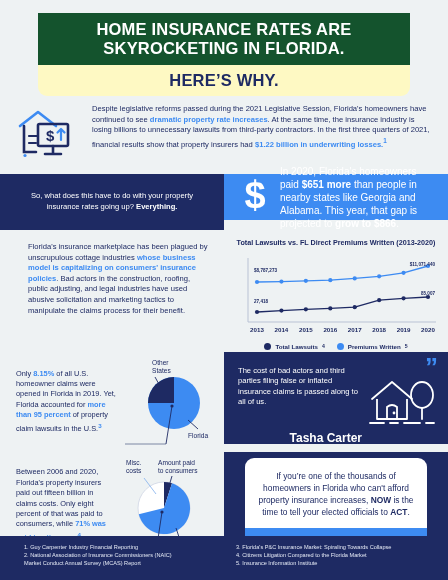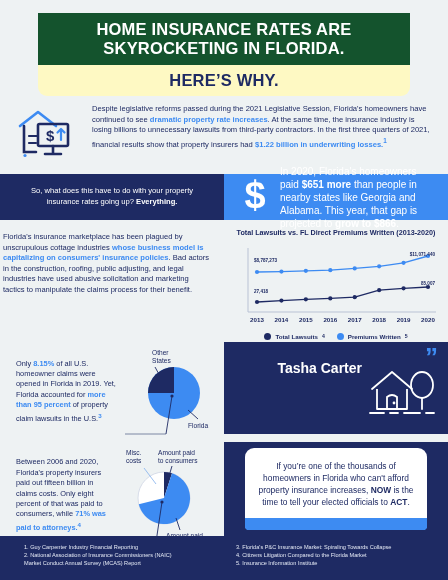--- a/index.html
+++ b/index.html
@@ -47,35 +47,35 @@
   
   .band{display:flex;width:448px;}
   .navy{background:#1e2a63;}
   .blue{background:#3d8bf2;}
   .lite{background:#eef2f3;}
 
   .cell-l{width:224px;box-sizing:border-box;}
   .cell-r{width:224px;box-sizing:border-box;}
 
   .q-navy{
-    height:46px;display:flex;align-items:center;justify-content:center;
+    height:56px;display:flex;align-items:center;justify-content:center;
     padding:0 22px;box-sizing:border-box;
   }
   .q-navy-txt{color:#ffffff;font-size:7.6px;line-height:10.6px;text-align:center;}
   .b{font-weight:bold;}
 
   .q-blue{
     height:46px;display:flex;align-items:center;gap:8px;
     padding:0 12px 0 14px;box-sizing:border-box;
   }
   .q-blue-txt{color:#ffffff;font-size:10px;line-height:13px;}
 
   
   .ltxt{
-    padding:12px 14px 6px 3px;font-size:7.6px;line-height:10.6px;color:#1e2a63;
+    padding:12px 14px 6px 28px;font-size:7.6px;line-height:10.6px;color:#1e2a63;
   }
 
   
   .chart-box{padding:8px 8px 2px 8px;box-sizing:border-box;}
   .chart-title{
     text-align:center;font-size:7.2px;font-weight:bold;color:#1e2a63;
     line-height:9.5px;margin-bottom:4px;
   }
   .chart-svg{display:block;margin:0 auto;}
   .legend{display:flex;justify-content:center;gap:12px;margin-top:3px;}
@@ -88,21 +88,21 @@
   .pie-row{display:flex;align-items:center;padding:4px 6px 4px 16px;box-sizing:border-box;}
   .pie-txt{width:112px;font-size:7.4px;line-height:10.4px;color:#1e2a63;}
   .pie-art{flex:1;display:flex;justify-content:center;}
 
   
   .quote{
     position:relative;height:92px;box-sizing:border-box;
     padding:14px 10px 8px 14px;display:flex;gap:6px;
   }
   .quote-txt{font-size:7.6px;line-height:10.6px;color:#ffffff;flex:1;}
-  .quote-name{font-weight:bold;font-size:14px;color:#ffffff;text-align:right;margin-top:4px;}
+  .quote-name{font-weight:bold;font-size:12px;color:#ffffff;text-align:right;margin-top:23px;}
   .quote-role{font-size:7.4px;color:#ffffff;text-align:right;}
   .qmark{position:absolute;right:10px;top:2px;color:#3d8bf2;font-size:26px;font-weight:bold;line-height:1;}
 
   
   .cta-wrap{position:relative;padding:6px 0 0 0;}
   .cta{
     margin:0 auto;width:182px;background:#ffffff;border-radius:9px 9px 0 0;
     padding:12px 12px 10px 12px;box-sizing:border-box;
     font-size:8.4px;line-height:12px;color:#1e2a63;text-align:center;
   }
@@ -257,20 +257,21 @@
             <line x1="3" y1="88" x2="44" y2="88" stroke="#6d7a9b" stroke-width="0.9"></line>
             <line x1="44" y1="88" x2="50" y2="50" stroke="#1e2a63" stroke-width="0.9"></line>
             <circle cx="50" cy="50" r="1.6" fill="#1e2a63"></circle>
           </svg>
         </div>
       </div>
     </div>
     <div class="cell-r navy quote">
       <div class="qmark">”</div>
       <div style="flex:1;">
+        <div class="quote-txt">The cost of bad actors and third parties filing false or inflated insurance claims is passed along to all of us.</div>
         <div class="quote-name">Tasha Carter</div>
       </div>
       <div style="width:70px;display:flex;align-items:center;">
         <svg width="68" height="56" viewBox="0 0 68 56">
           <path d="M4 26 L24 9 L44 26" fill="none" stroke="#ffffff" stroke-width="1.8" stroke-linecap="round" stroke-linejoin="round"></path>
           <path d="M9 26 L9 46 L39 46 L39 26" fill="none" stroke="#ffffff" stroke-width="1.8" stroke-linejoin="round"></path>
           <path d="M19 46 L19 34 Q24 30 29 34 L29 46" fill="none" stroke="#ffffff" stroke-width="1.8"></path>
           <circle cx="26" cy="40" r="1.4" fill="#ffffff"></circle>
           <ellipse cx="54" cy="22" rx="11" ry="13" fill="none" stroke="#ffffff" stroke-width="1.8"></ellipse>
           <path d="M54 35 L54 46" stroke="#ffffff" stroke-width="1.8" stroke-linecap="round"></path>

